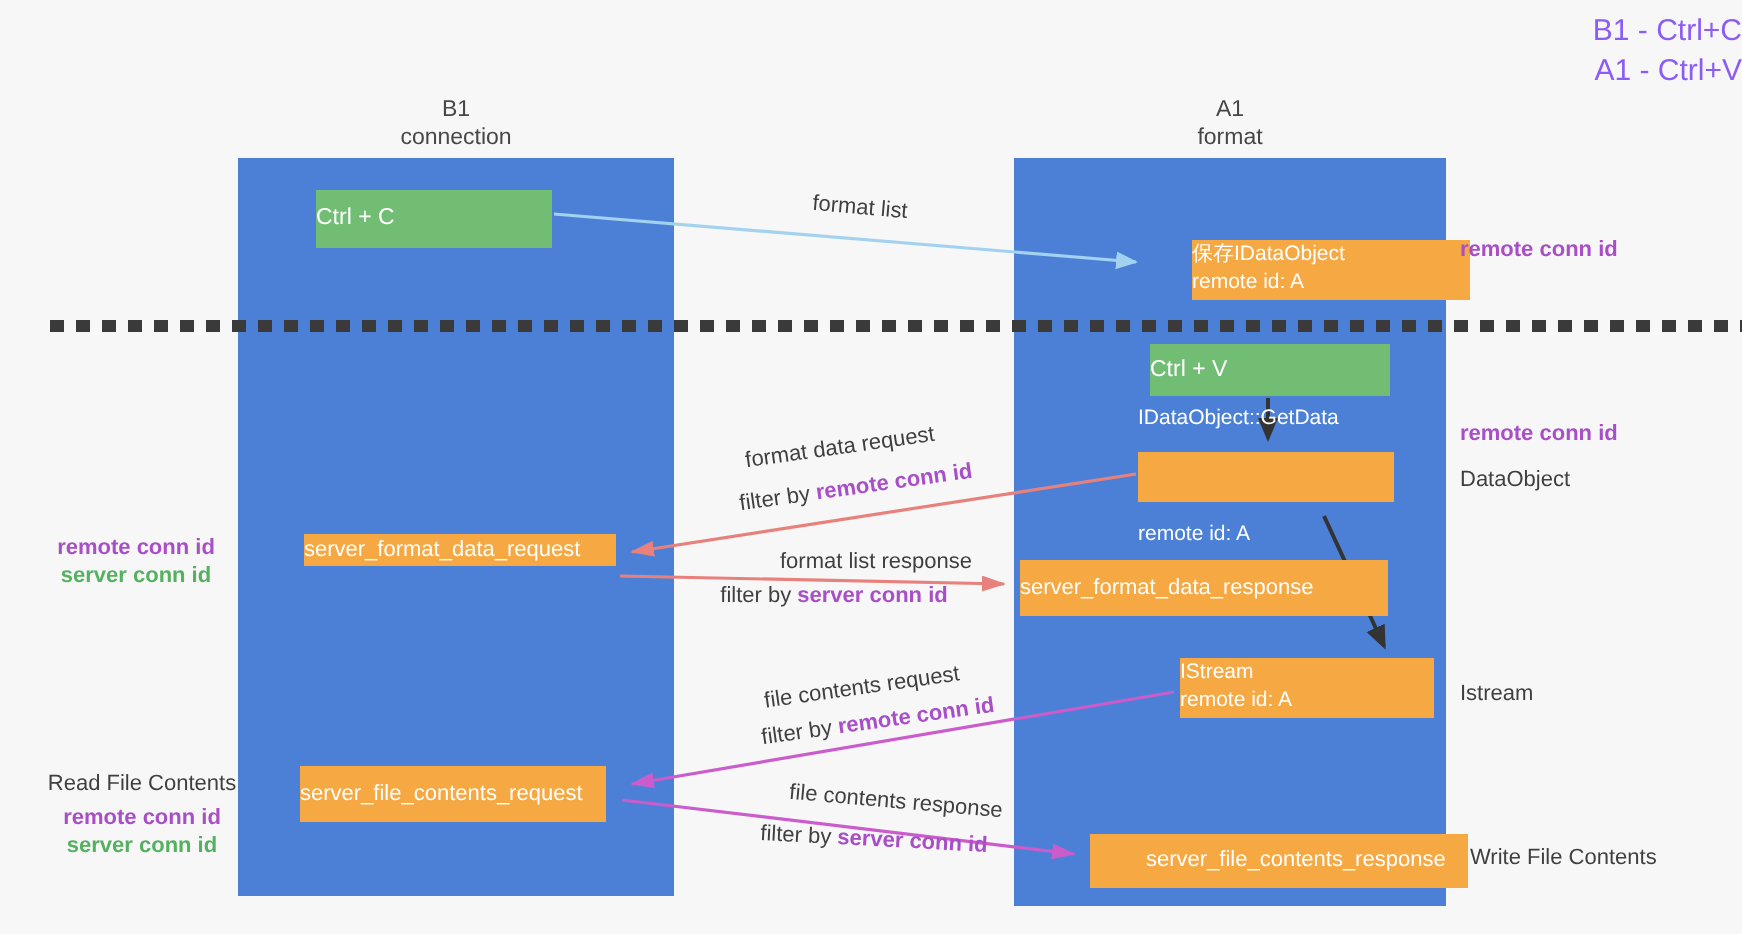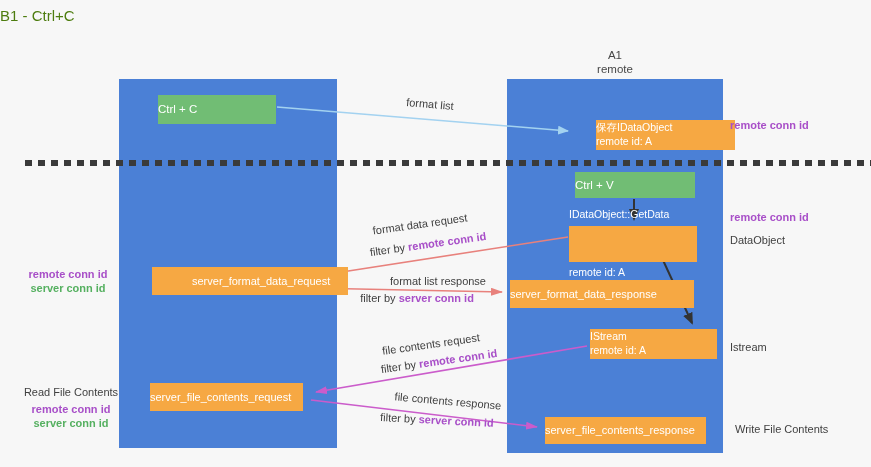--- a/index.html
+++ b/index.html
@@ -3,22 +3,22 @@
 <meta charset="utf-8">
 <style>
   html,body{margin:0;padding:0;background:#f7f7f7;}
   .canvas{
     position:relative;width:871px;height:467px;overflow:hidden;
     background:#f7f7f7;
     font-family:"Liberation Sans","DejaVu Sans",sans-serif;
     color:#3f3f3f;
   }
   .title{
-    position:absolute;left:0;right:0;top:6px;text-align:left;
-    font-size:15px;line-height:20px;color:#4d7c0f;
+    position:absolute;left:0;right:0;top:6px;text-align:right;
+    font-size:15px;line-height:20px;color:#8b5cf6;
   }
   .lane-header{position:absolute;text-align:center;font-size:11.5px;line-height:14px;color:#474747;}
   .lane-header.left{left:119px;width:218px;top:48px;}
   .lane-header.right{left:507px;width:216px;top:48px;}
   .lane{position:absolute;background:#4b80d6;z-index:1;}
   .lane.left{left:119px;top:79px;width:218px;height:369px;}
   .lane.right{left:507px;top:79px;width:216px;height:374px;}
   .dash-line{
     position:absolute;left:25px;top:160px;width:846px;height:6px;z-index:2;
     background:repeating-linear-gradient(90deg,#3a3a3a 0 7px,transparent 7px 13px);
@@ -28,47 +28,52 @@
     position:absolute;z-index:4;display:flex;flex-direction:column;
     align-items:flex-start;justify-content:center;color:#ffffff;
     text-align:center;line-height:1.3;
   }
   .box.green{background:#71bd74;font-size:11.5px;}
   .box.orange{background:#f6a843;font-size:10.5px;}
   .box.single{font-size:11px;}
   .b-ctrl-c{left:158px;top:95px;width:118px;height:29px;}
   .b-save{left:596px;top:120px;width:139px;height:30px;}
   .b-ctrl-v{left:575px;top:172px;width:120px;height:26px;}
-  .b-getdata{left:569px;top:226px;width:128px;height:36px;gap:44px;}
-  .b-fmt-req{left:152px;top:267px;width:156px;height:28px;padding-left:40px;}
+  .b-getdata{left:569px;top:226px;width:128px;height:25px;gap:44px;}
+  .b-fmt-req{left:152px;top:267px;width:156px;height:16px;}
   .b-fmt-resp{left:510px;top:280px;width:184px;height:28px;}
   .b-istream{left:590px;top:329px;width:127px;height:30px;}
   .b-file-req{left:150px;top:383px;width:153px;height:28px;}
-  .b-file-resp{left:545px;top:417px;width:161px;height:27px;}
+  .b-file-resp{left:545px;top:417px;width:161px;height:27px;padding-left:28px;}
   .lbl{position:absolute;z-index:5;font-size:11px;white-space:nowrap;color:#3f3f3f;}
   .lbl.center{text-align:center;}
   .purple{color:#a84fc8;font-weight:bold;}
   .greent{color:#55b060;font-weight:bold;}
   .rot-n8{transform:rotate(-8deg);}
   .rot-p5{transform:rotate(5deg);}
   .rot-p3{transform:rotate(3deg);}
   .side-block{position:absolute;z-index:5;font-size:11px;line-height:14px;text-align:center;}
 </style>
 </head>
 <body>
 
 <div class="canvas">
 
   <div class="title">
     <div>B1 - Ctrl+C</div>
+    <div>A1 - Ctrl+V</div>
   </div>
 
+  <div class="lane-header left">
+    <div>B1</div>
+    <div>connection</div>
+  </div>
   <div class="lane-header right">
     <div>A1</div>
-    <div>remote</div>
+    <div>format</div>
   </div>
 
   <div class="lane left"></div>
   <div class="lane right"></div>
 
   <div class="dash-line"></div>
 
   <svg class="arrows" width="871" height="467" viewBox="0 0 871 467">
     <defs>
       <marker id="m-blue" markerUnits="userSpaceOnUse" markerWidth="12" markerHeight="10" refX="10" refY="4.5" orient="auto">

